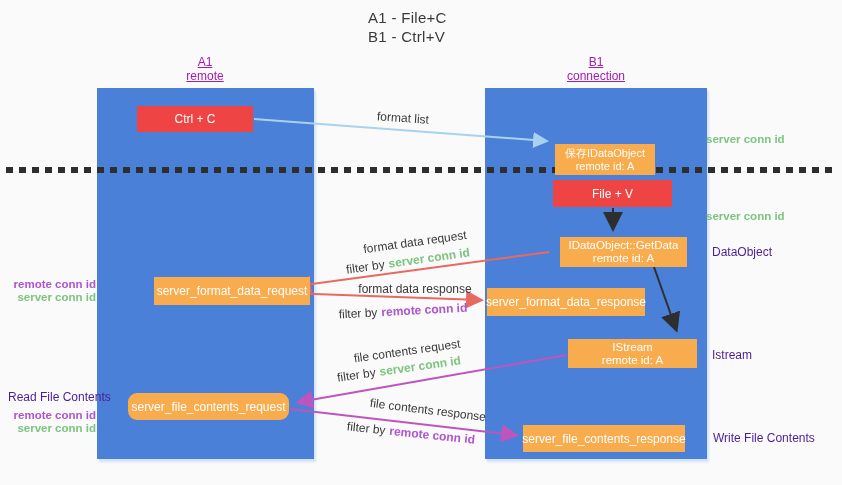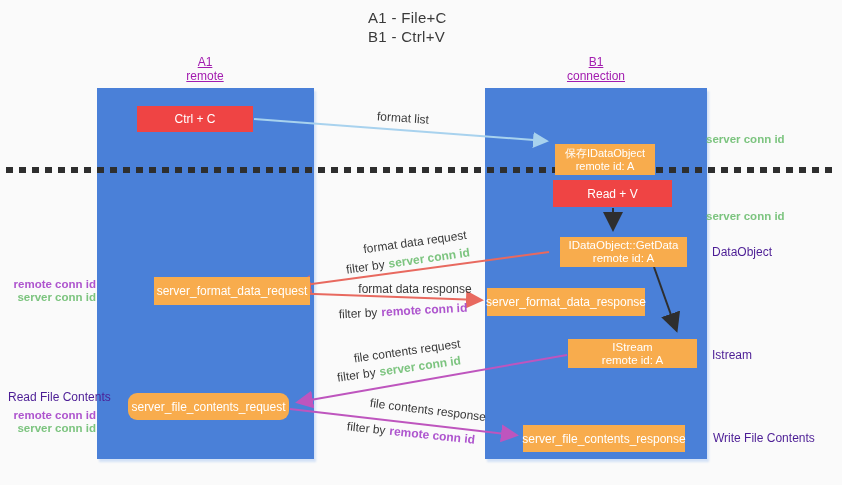--- a/index.html
+++ b/index.html
@@ -116,21 +116,21 @@
   <div class="node green" id="n-ctrl-c">
     <div>Ctrl + C</div>
   </div>
 
   <div class="node orange" id="n-save">
     <div>保存IDataObject</div>
     <div>remote id: A</div>
   </div>
 
   <div class="node green" id="n-ctrl-v">
-    <div>Read + V</div>
+    <div>File + V</div>
   </div>
 
   <div class="node orange" id="n-getdata">
     <div>IDataObject::GetData</div>
     <div>remote id: A</div>
   </div>
 
   <div class="node orange" id="n-freq">
     <div>server_format_data_request</div>
   </div>

